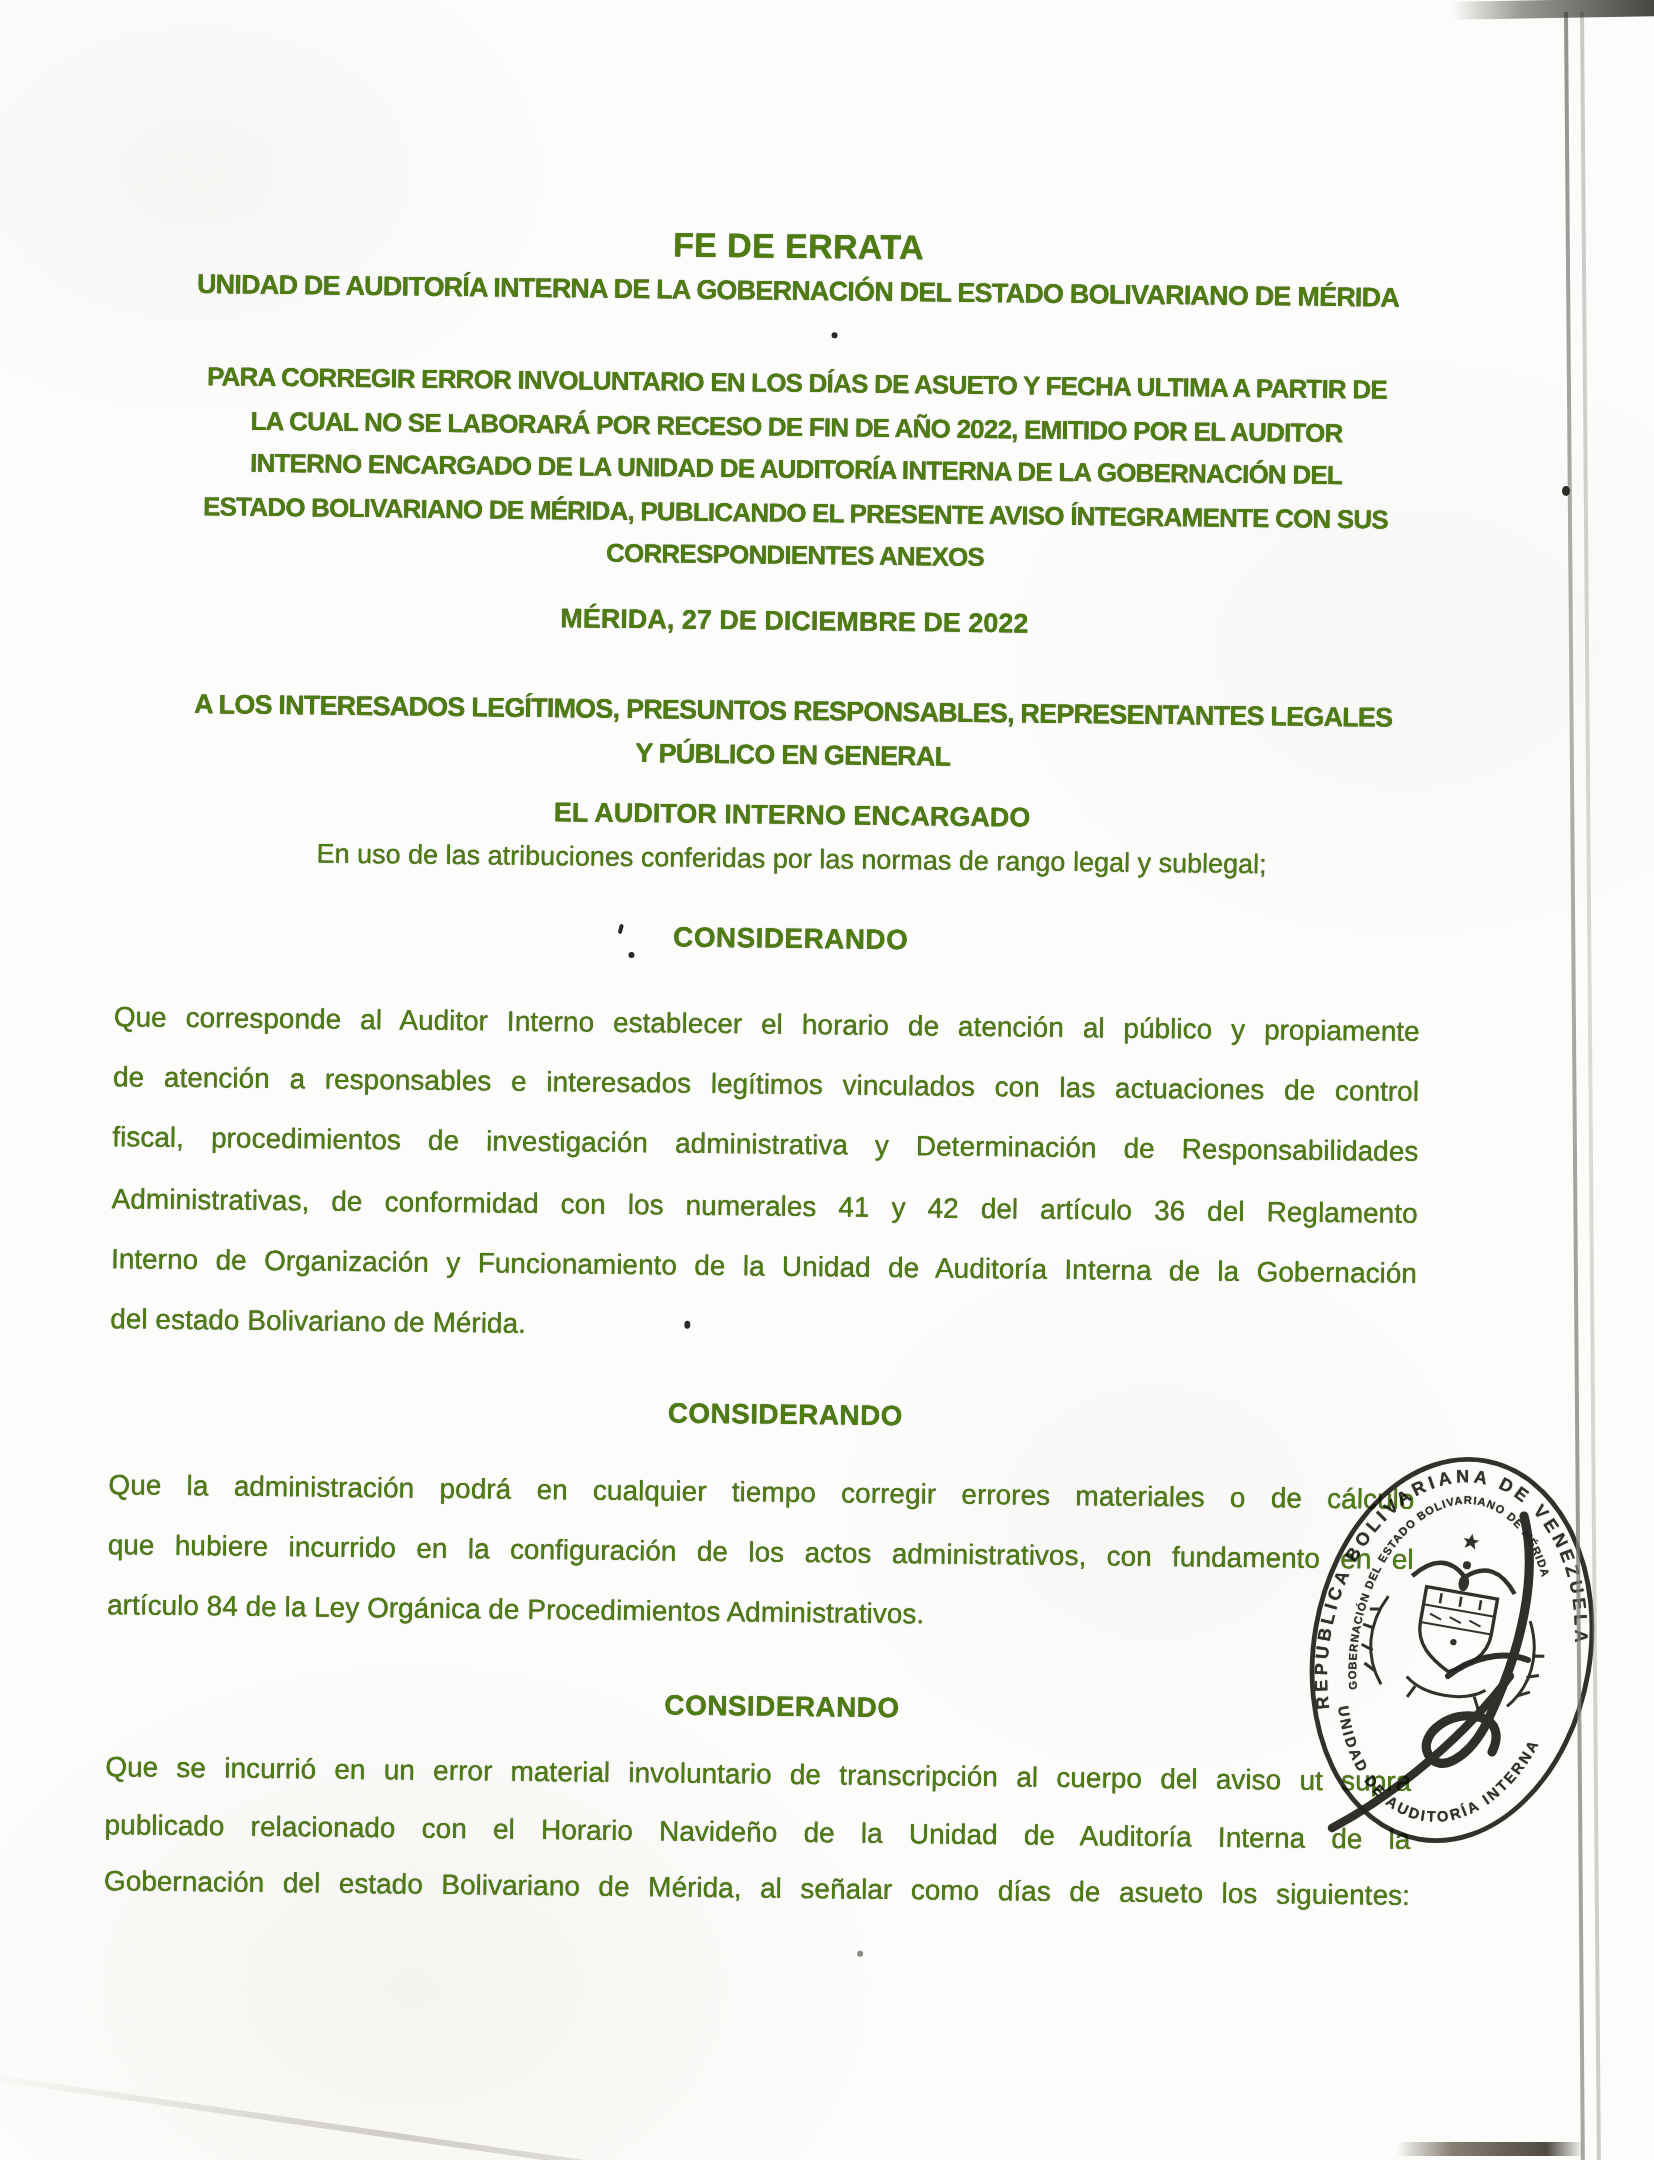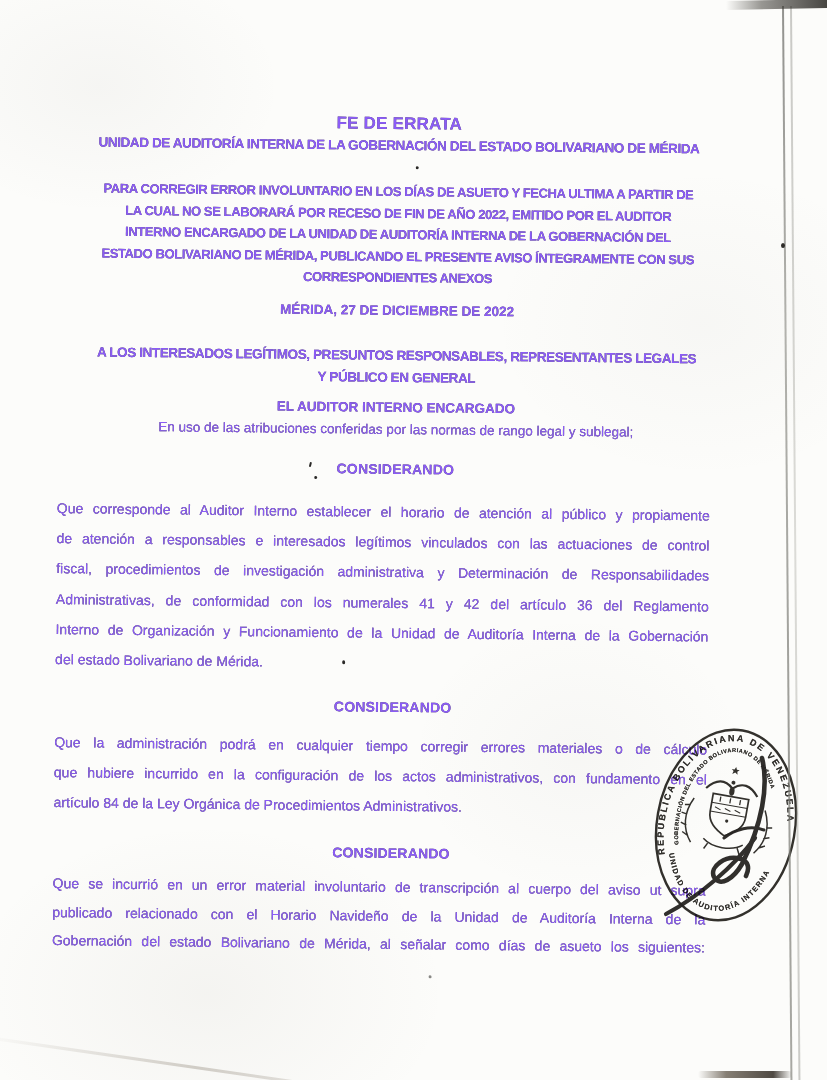--- a/index.html
+++ b/index.html
@@ -1,19 +1,19 @@
 <!DOCTYPE html>
 <html><head>
 <meta charset="utf-8">
 <style>
   html,body{margin:0;padding:0;background:#ffffff;}
   .page{
     position:relative;width:827px;height:1080px;overflow:hidden;
     background:#fcfcfa;
-    font-family:"Liberation Sans",sans-serif;color:#8b5cf6;
+    font-family:"Liberation Sans",sans-serif;color:#4d7c0f;
     text-shadow:0 0 .45px rgba(30,29,27,.85);
   }
   .page::before{ 
     content:"";position:absolute;inset:0;pointer-events:none;
     background:
       radial-gradient(260px 180px at 12% 8%, rgba(120,118,110,.05), transparent 70%),
       radial-gradient(300px 220px at 85% 30%, rgba(120,118,110,.04), transparent 70%),
       radial-gradient(340px 240px at 25% 92%, rgba(140,134,120,.07), transparent 70%),
       radial-gradient(240px 200px at 70% 70%, rgba(120,118,110,.04), transparent 70%);
   }

